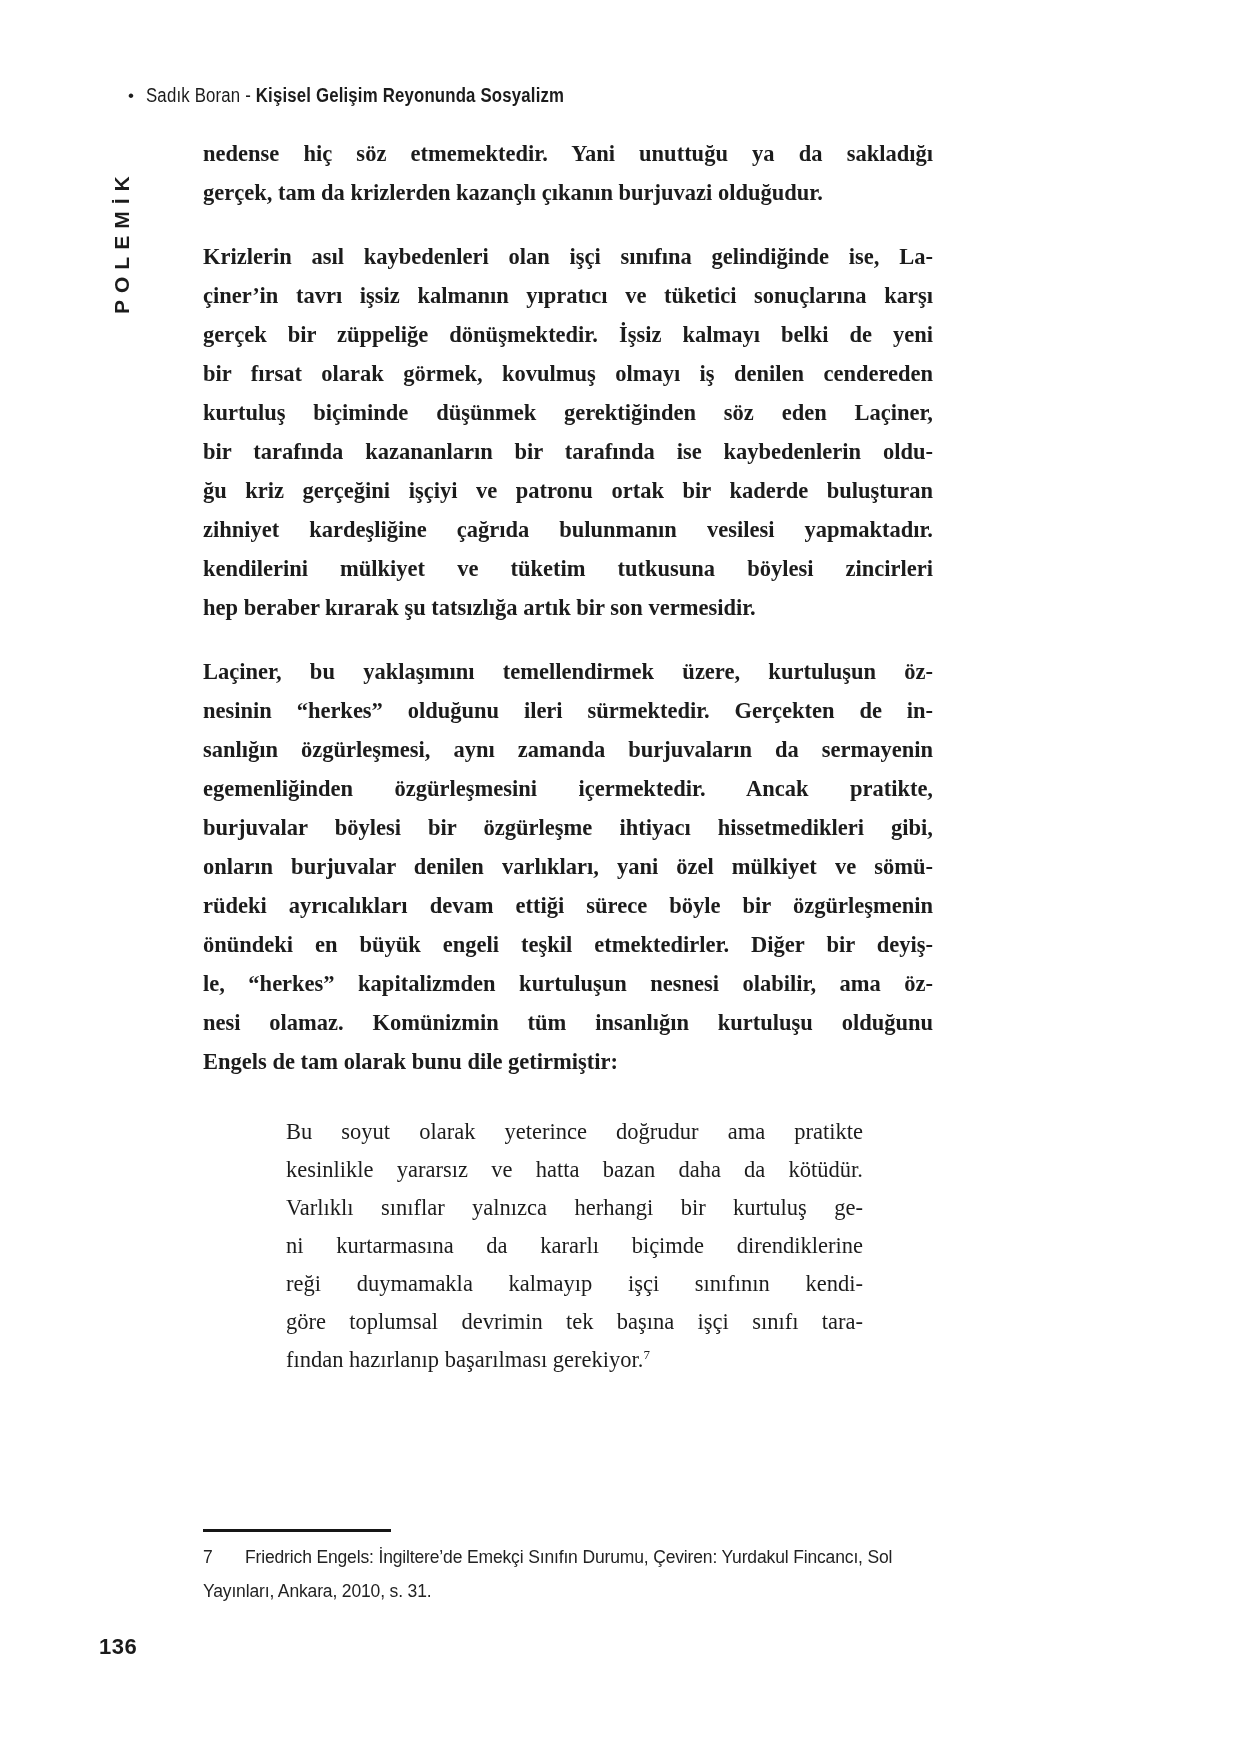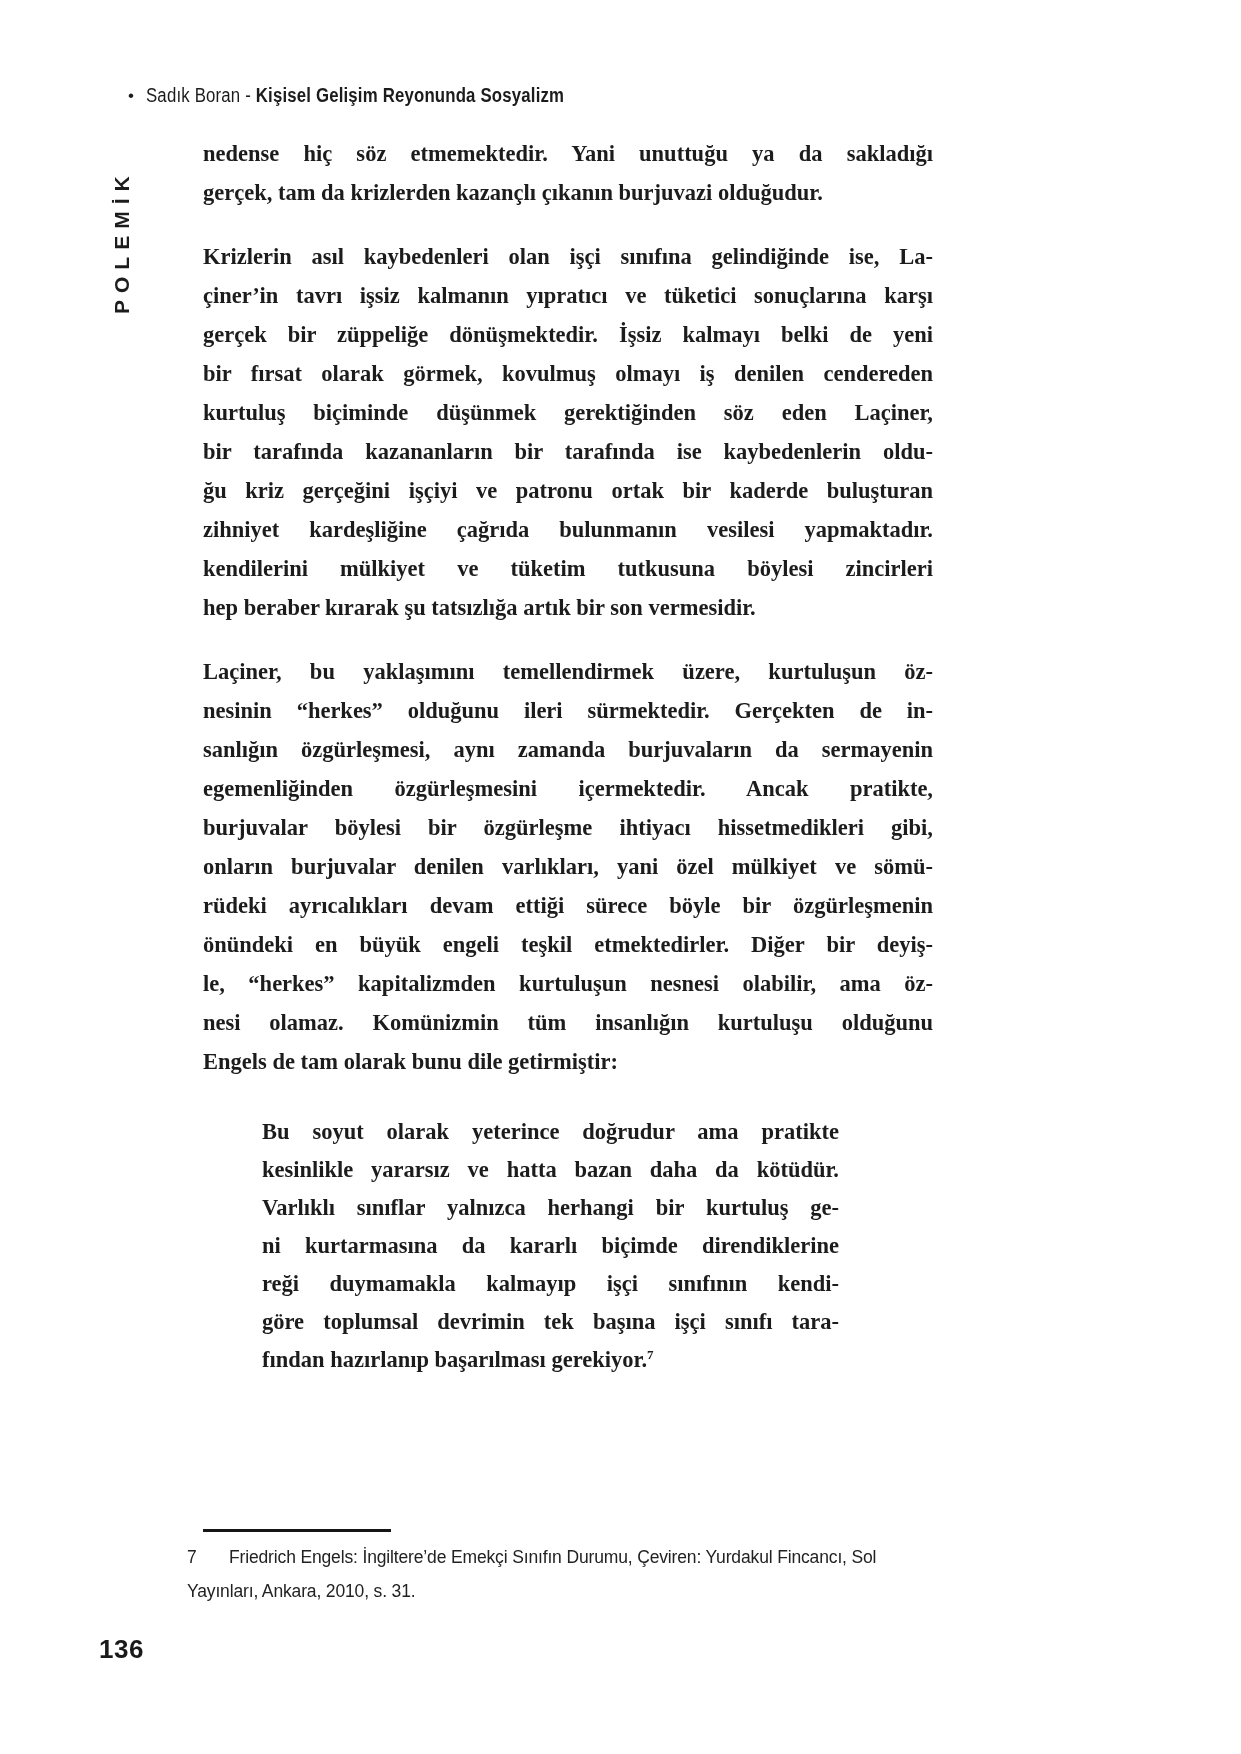--- a/index.html
+++ b/index.html
@@ -55,56 +55,55 @@
     width: 730px;
     font-size: 22.5px;
     line-height: 39px;
   }
   .para { margin: 0 0 25px 0; font-weight: bold; }
   .line { text-align: justify; text-align-last: justify; }
   .line.last { text-align-last: left; }
   
   .quote {
     margin-top: 32px;
-    margin-left: 59px;
+    margin-left: 83px;
     width: 577px;
     line-height: 38px;
-    font-weight: bold;
   }
   .quote .line-final { text-align: left; }
   .quote sup { font-size: 13px; line-height: 0; vertical-align: super; }
   
   .footnote-rule {
     position: absolute;
     left: 203px;
     top: 1529px;
     width: 188px;
     height: 3px;
     background: #161616;
   }
   .footnote {
     position: absolute;
-    left: 187px;
+    left: 203px;
     top: 1540px;
     width: 748px;
     font-family: "Liberation Sans", sans-serif;
     font-size: 17.5px;
     line-height: 34px;
     letter-spacing: -0.15px;
     color: #222;
   }
   .fn-num { display: inline-block; width: 42px; }
   
   .page-number {
     position: absolute;
     left: 99px;
     top: 1634px;
     font-family: "Liberation Sans", sans-serif;
     font-weight: 700;
-    font-size: 26px;
+    font-size: 22px;
     letter-spacing: 0.5px;
     color: #1a1a1a;
   }
 </style>
 </head>
 <body>
 
 <div class="page">
 
   <div class="header">

